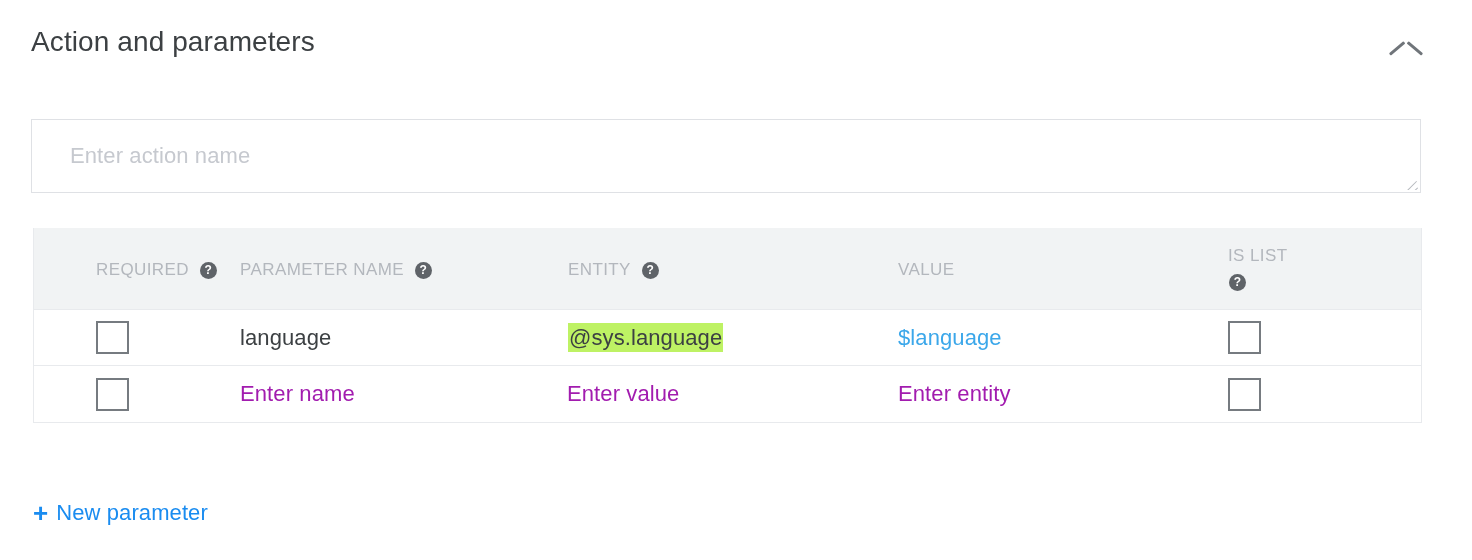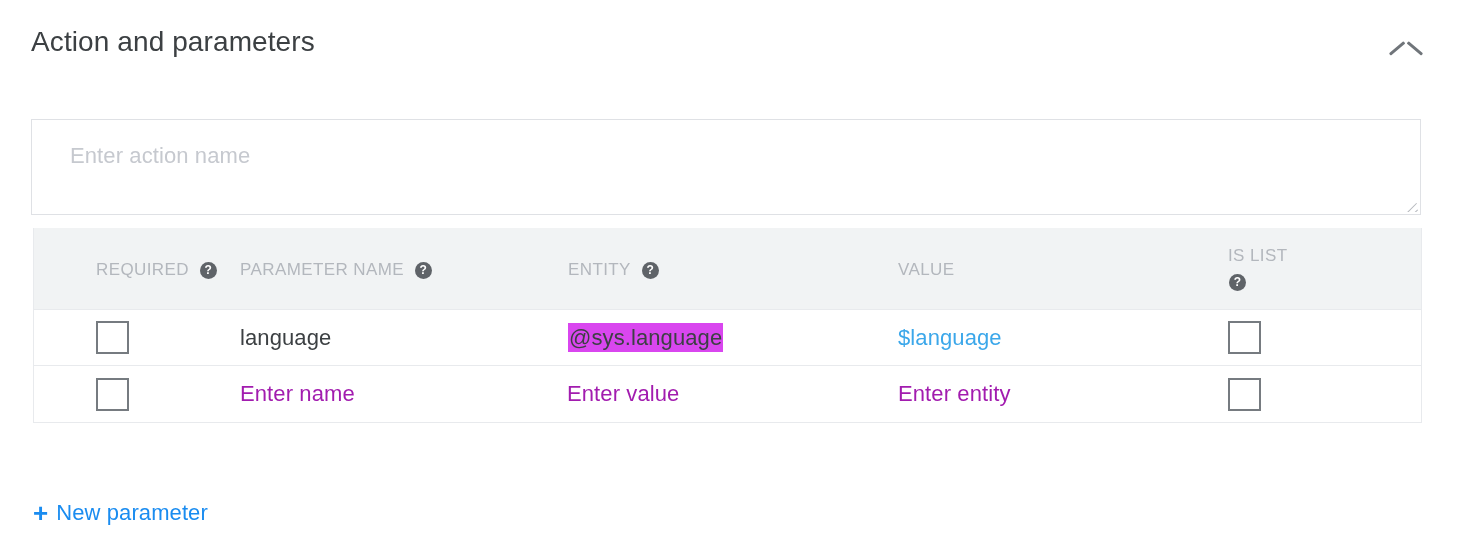--- a/index.html
+++ b/index.html
@@ -62,21 +62,21 @@
   }
   .chevron-up::before { left: -1px;  transform: rotate(-40deg); transform-origin: left center; }
   .chevron-up::after  { right: -1px; transform: rotate(40deg);  transform-origin: right center; }
 
   
   .action-name-box {
     position: absolute;
     left: 31px;
     top: 119px;
     width: 1390px;
-    height: 96px;
+    height: 74px;
     border: 1px solid #dfe1e5;
     background: #ffffff;
     box-sizing: border-box;
   }
   .action-name-placeholder {
     position: absolute;
     left: 38px;
     top: 23px;
     font-size: 22px;
     color: #c6c9cf;
@@ -183,21 +183,21 @@
 
   .cell-text {
     font-size: 22px;
     color: #3c4043;
     letter-spacing: 0.1px;
     white-space: nowrap;
   }
   .cell-text.placeholder { color: #a21caf; }
   .cell-text.link { color: #3ba7ea; cursor: pointer; }
   .cell-text.highlight {
-    background: #d946ef;
+    background: #bef264;
     padding: 2px 1px;
     color: #3c4043;
   }
 
   
   .new-param {
     position: absolute;
     left: 33px;
     top: 500px;
     display: inline-flex;

